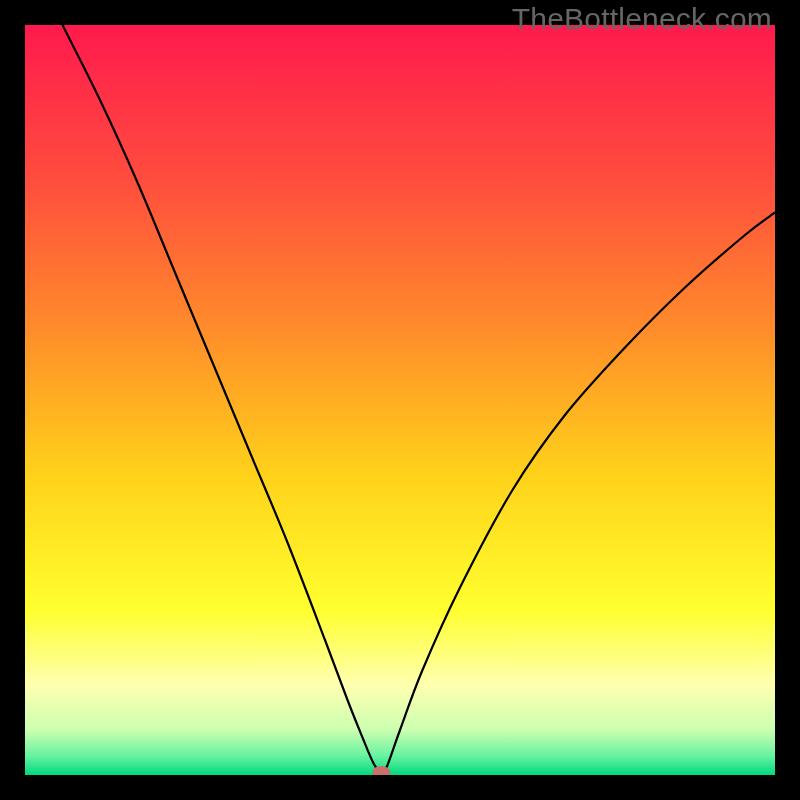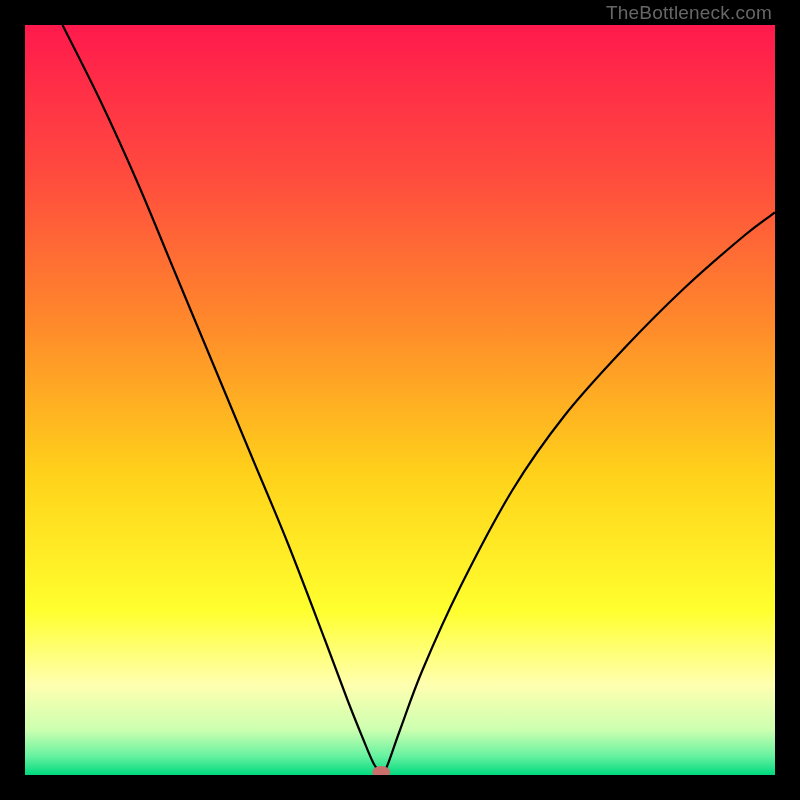--- a/index.html
+++ b/index.html
@@ -24,21 +24,21 @@
     left: 0;
     top: 0;
     width: 750px;
     height: 750px;
   }
   .watermark {
     position: absolute;
     top: 2px;
     right: 28px;
     color: #666;
-    font-size: 19px;
+    font-size: 30px;
     font-weight: 500;
     letter-spacing: 0.2px;
     user-select: none;
   }
   .curve {
     fill: none;
     stroke: #000;
     stroke-width: 2.2;
   }
   .marker {

